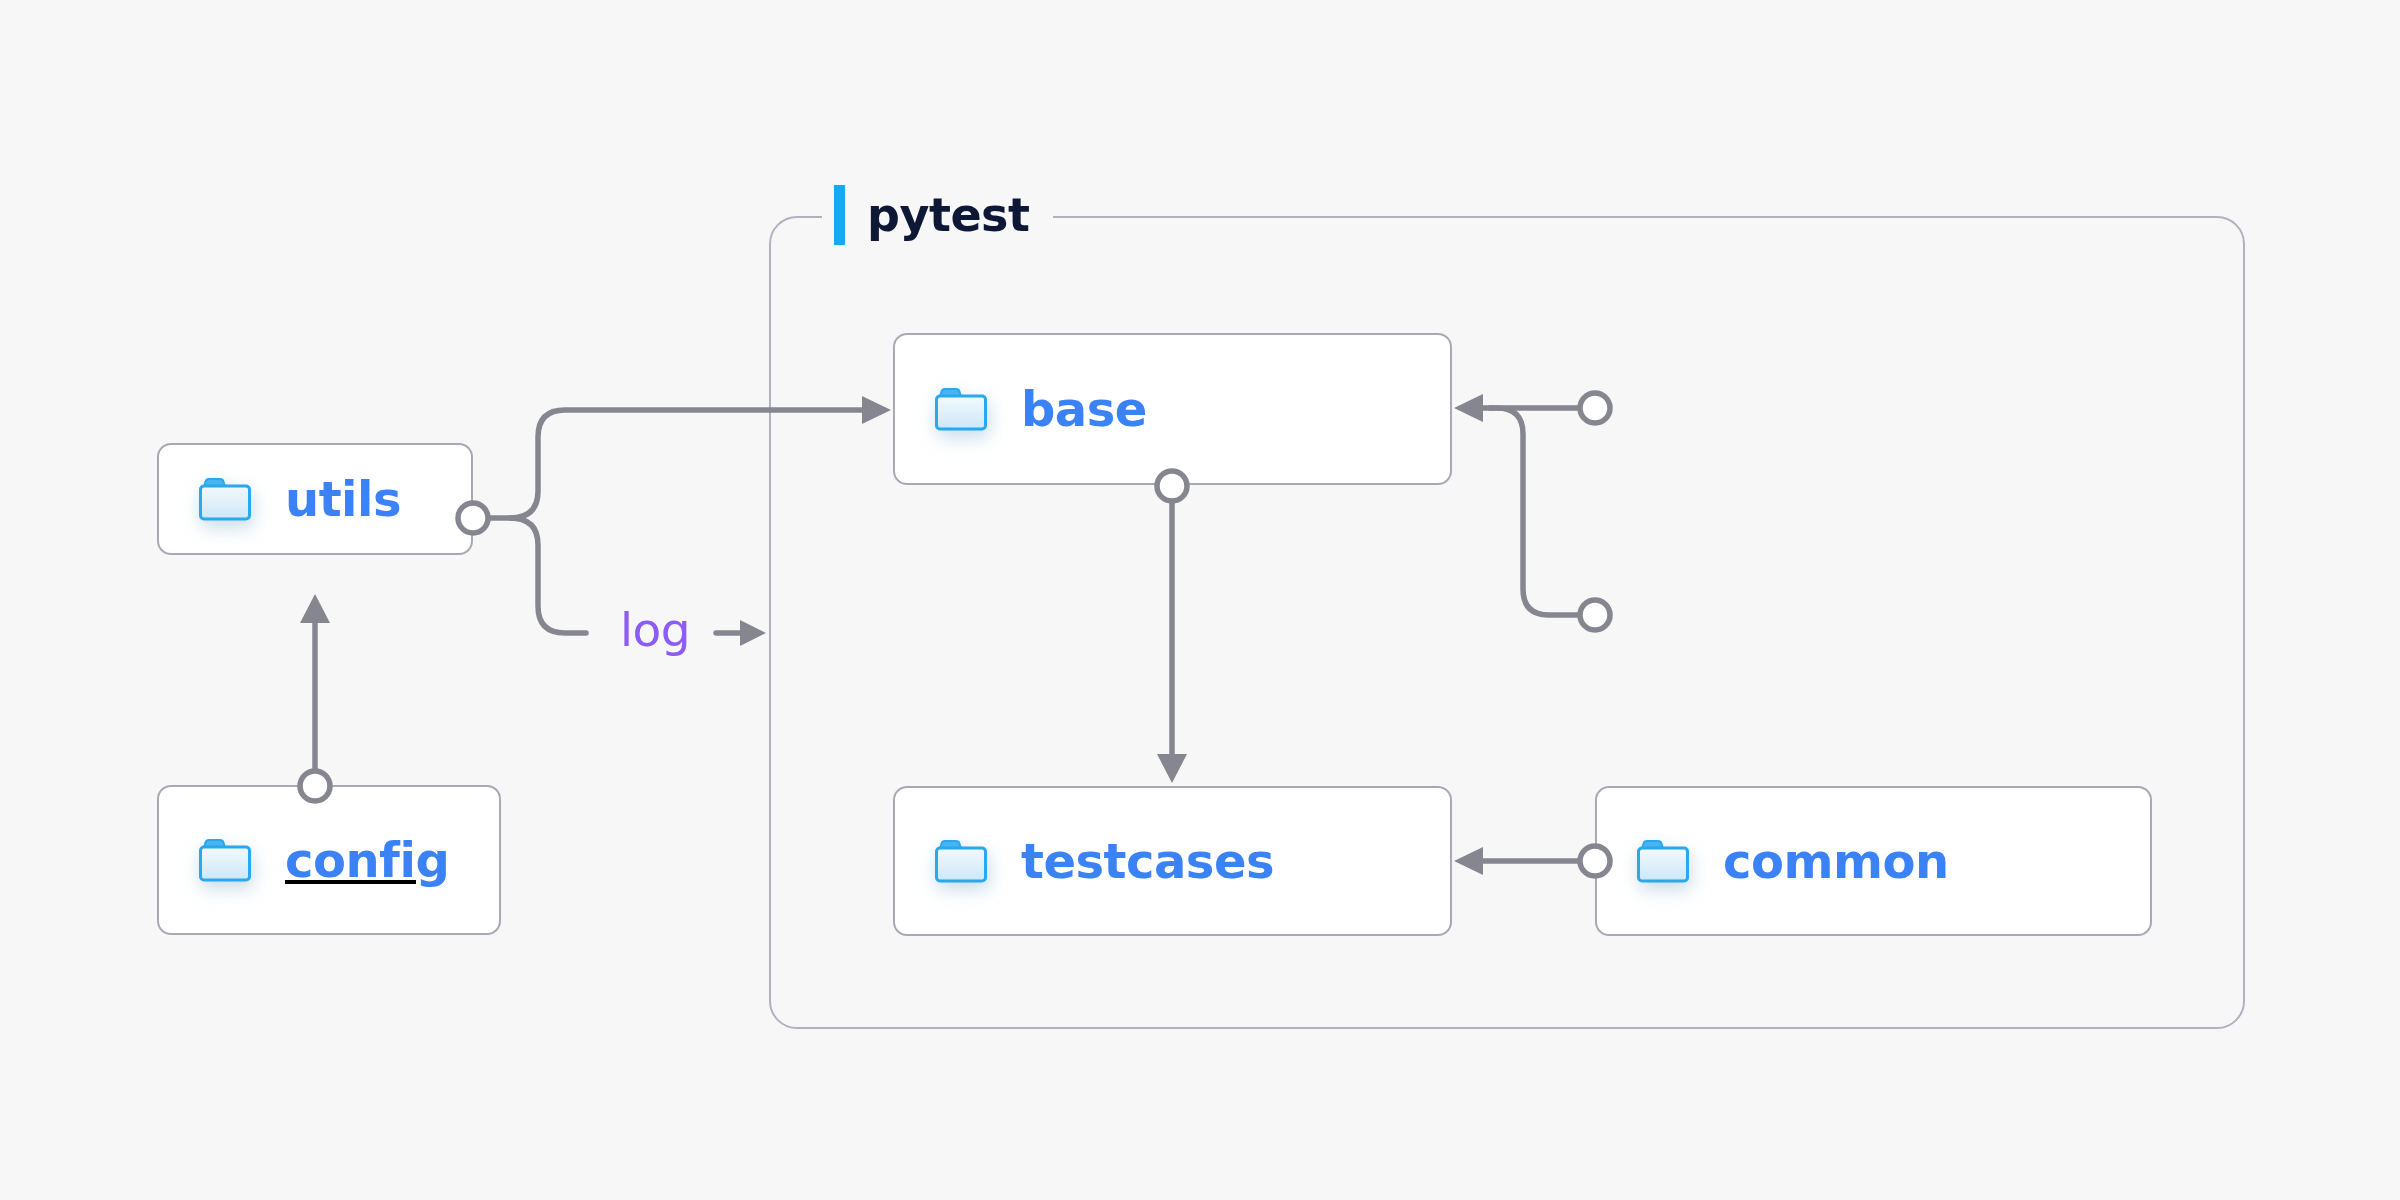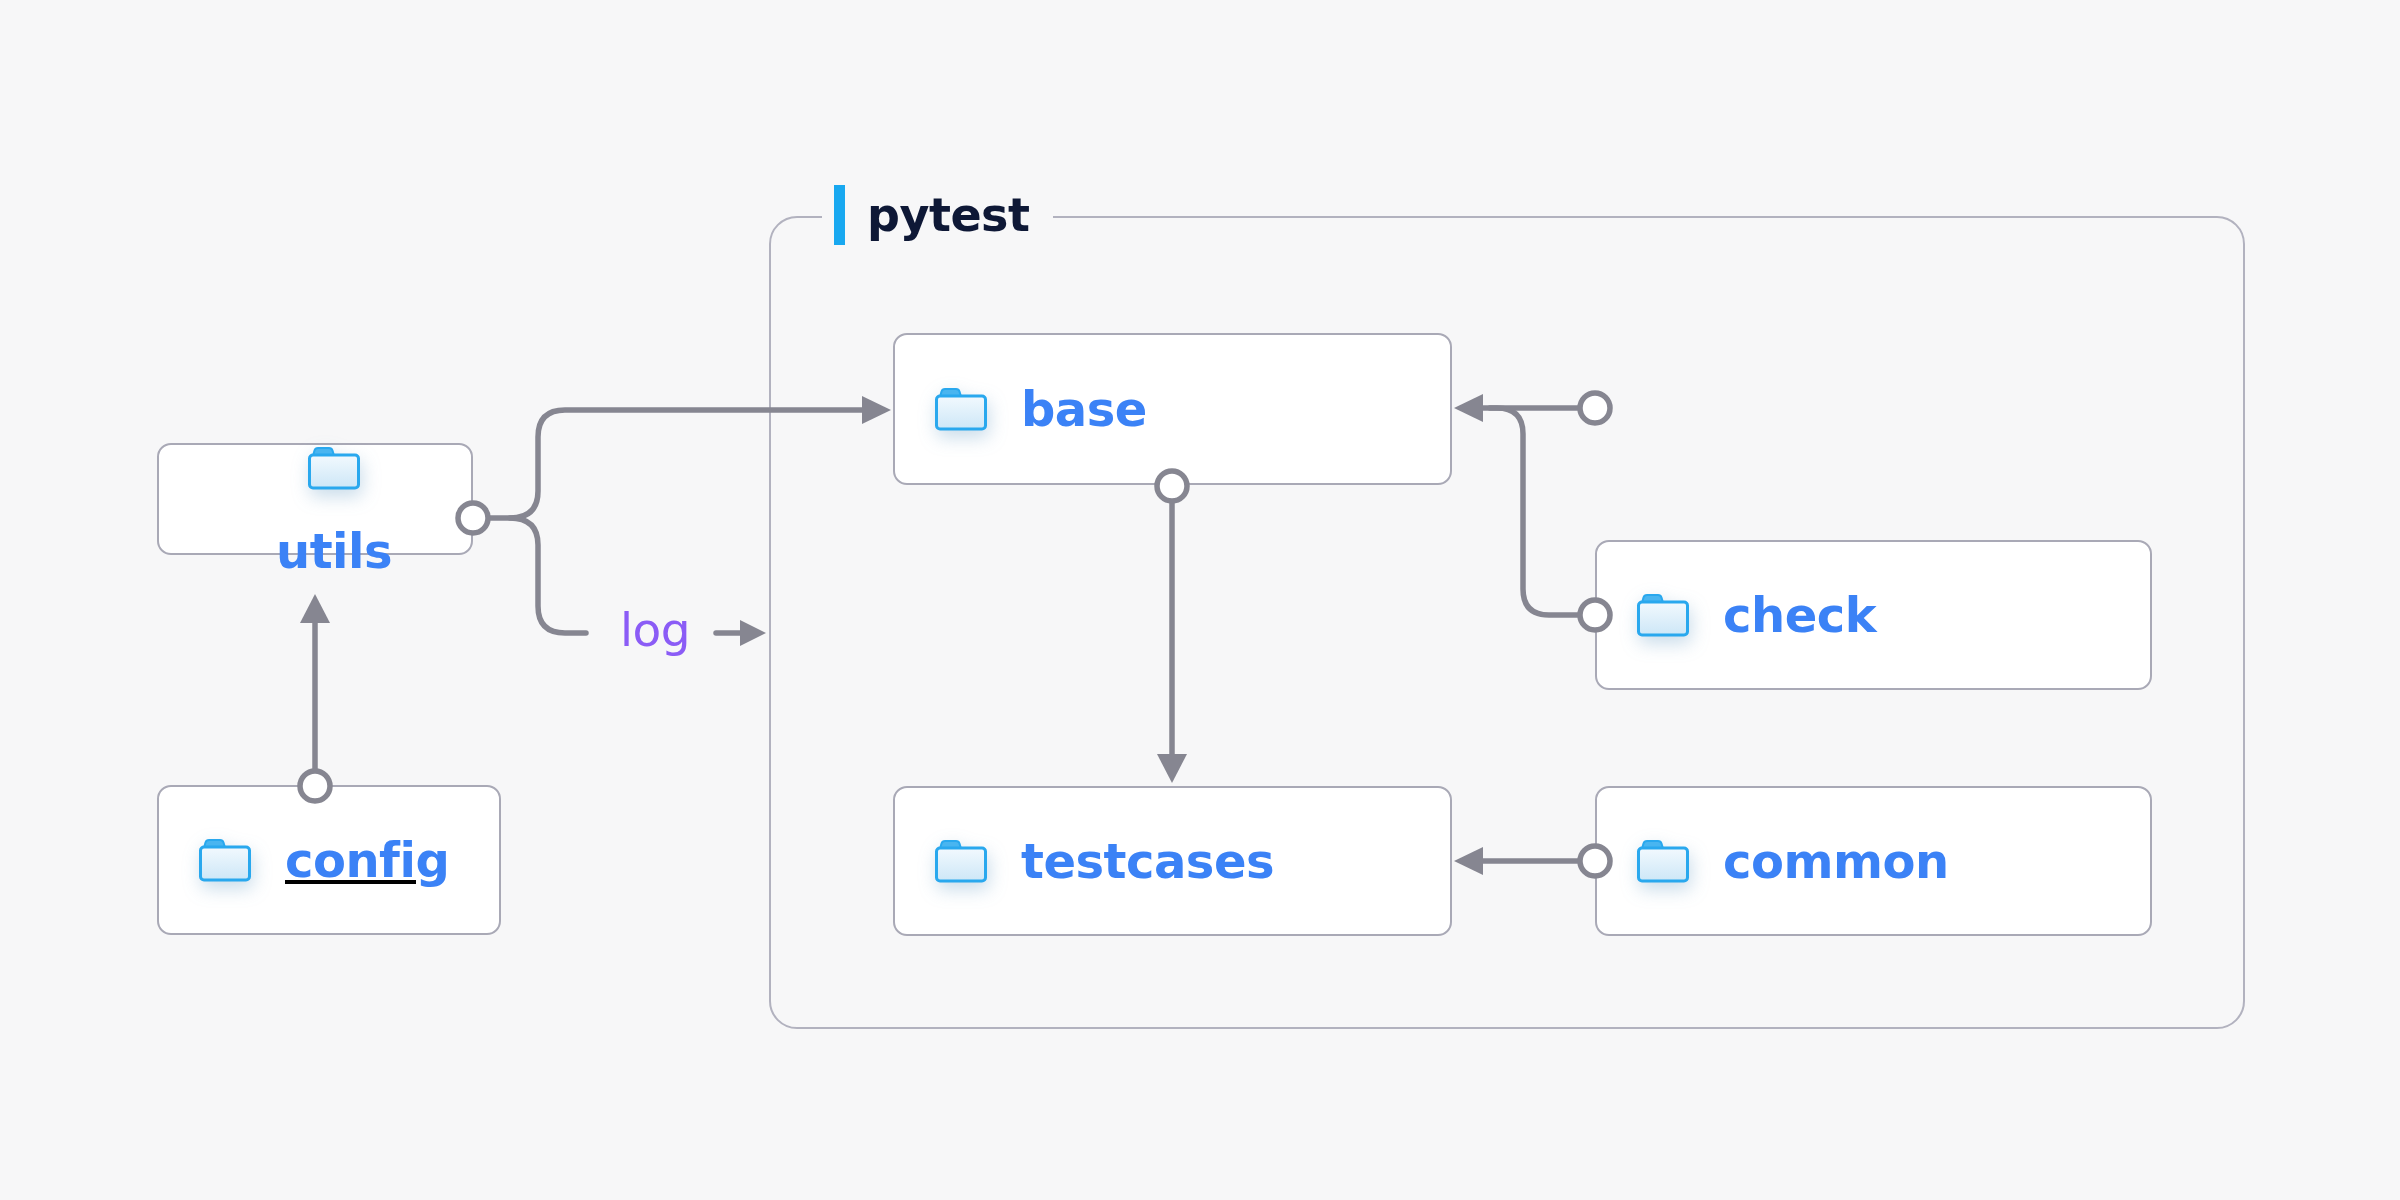--- a/index.html
+++ b/index.html
@@ -46,21 +46,21 @@
     padding-left: 38px; gap: 32px;
     z-index: 2;
   }
   .node .label {
     font-size: 48px; font-weight: 600; color: #3b82f6; letter-spacing: -0.5px;
     white-space: nowrap;
   }
   .folder { width: 56px; height: 46px; display: inline-block; flex: 0 0 auto;
             filter: drop-shadow(2px 7px 9px rgba(60,130,180,0.28)); }
 
-  .n-utils     { left: 157px;  top: 443px; width: 316px; height: 112px; flex-direction: column; }
+  .n-utils     { left: 157px;  top: 443px; width: 316px; height: 112px; }
   .n-config    { left: 157px;  top: 785px; width: 344px; height: 150px; text-decoration: underline; }
   .n-base      { left: 893px;  top: 333px; width: 559px; height: 152px; }
   .n-testcases { left: 893px;  top: 786px; width: 559px; height: 150px; }
   .n-pymilvus  { left: 1595px; top: 333px; width: 557px; height: 150px; }
   .n-check     { left: 1595px; top: 540px; width: 557px; height: 150px; }
   .n-common    { left: 1595px; top: 786px; width: 557px; height: 150px; }
 
   
   svg.edges {
     position: absolute; left: 0; top: 0; width: 2400px; height: 1200px;
@@ -129,29 +129,20 @@
     <span class="folder">
       <svg viewBox="0 0 56 46" width="56" height="46">
         <path d="M6 14 L8.5 5.5 Q9.3 3 12 3 L23 3 Q25.7 3 26.5 5.5 L29 14 Z" fill="#49b5f0" stroke="#29a8ee" stroke-width="2"></path>
         <rect x="3.5" y="10" width="49" height="33" rx="3.5" fill="url(#ff1)" stroke="#29a8ee" stroke-width="3"></rect>
       </svg>
     </span>
     <span class="label">testcases</span>
   </div>
 
 
-  <div class="node n-check">
-    <span class="folder">
-      <svg viewBox="0 0 56 46" width="56" height="46">
-        <path d="M6 14 L8.5 5.5 Q9.3 3 12 3 L23 3 Q25.7 3 26.5 5.5 L29 14 Z" fill="#49b5f0" stroke="#29a8ee" stroke-width="2"></path>
-        <rect x="3.5" y="10" width="49" height="33" rx="3.5" fill="url(#ff1)" stroke="#29a8ee" stroke-width="3"></rect>
-      </svg>
-    </span>
-    <span class="label">check</span>
-  </div>
 
   <div class="node n-common">
     <span class="folder">
       <svg viewBox="0 0 56 46" width="56" height="46">
         <path d="M6 14 L8.5 5.5 Q9.3 3 12 3 L23 3 Q25.7 3 26.5 5.5 L29 14 Z" fill="#49b5f0" stroke="#29a8ee" stroke-width="2"></path>
         <rect x="3.5" y="10" width="49" height="33" rx="3.5" fill="url(#ff1)" stroke="#29a8ee" stroke-width="3"></rect>
       </svg>
     </span>
     <span class="label">common</span>
   </div>

